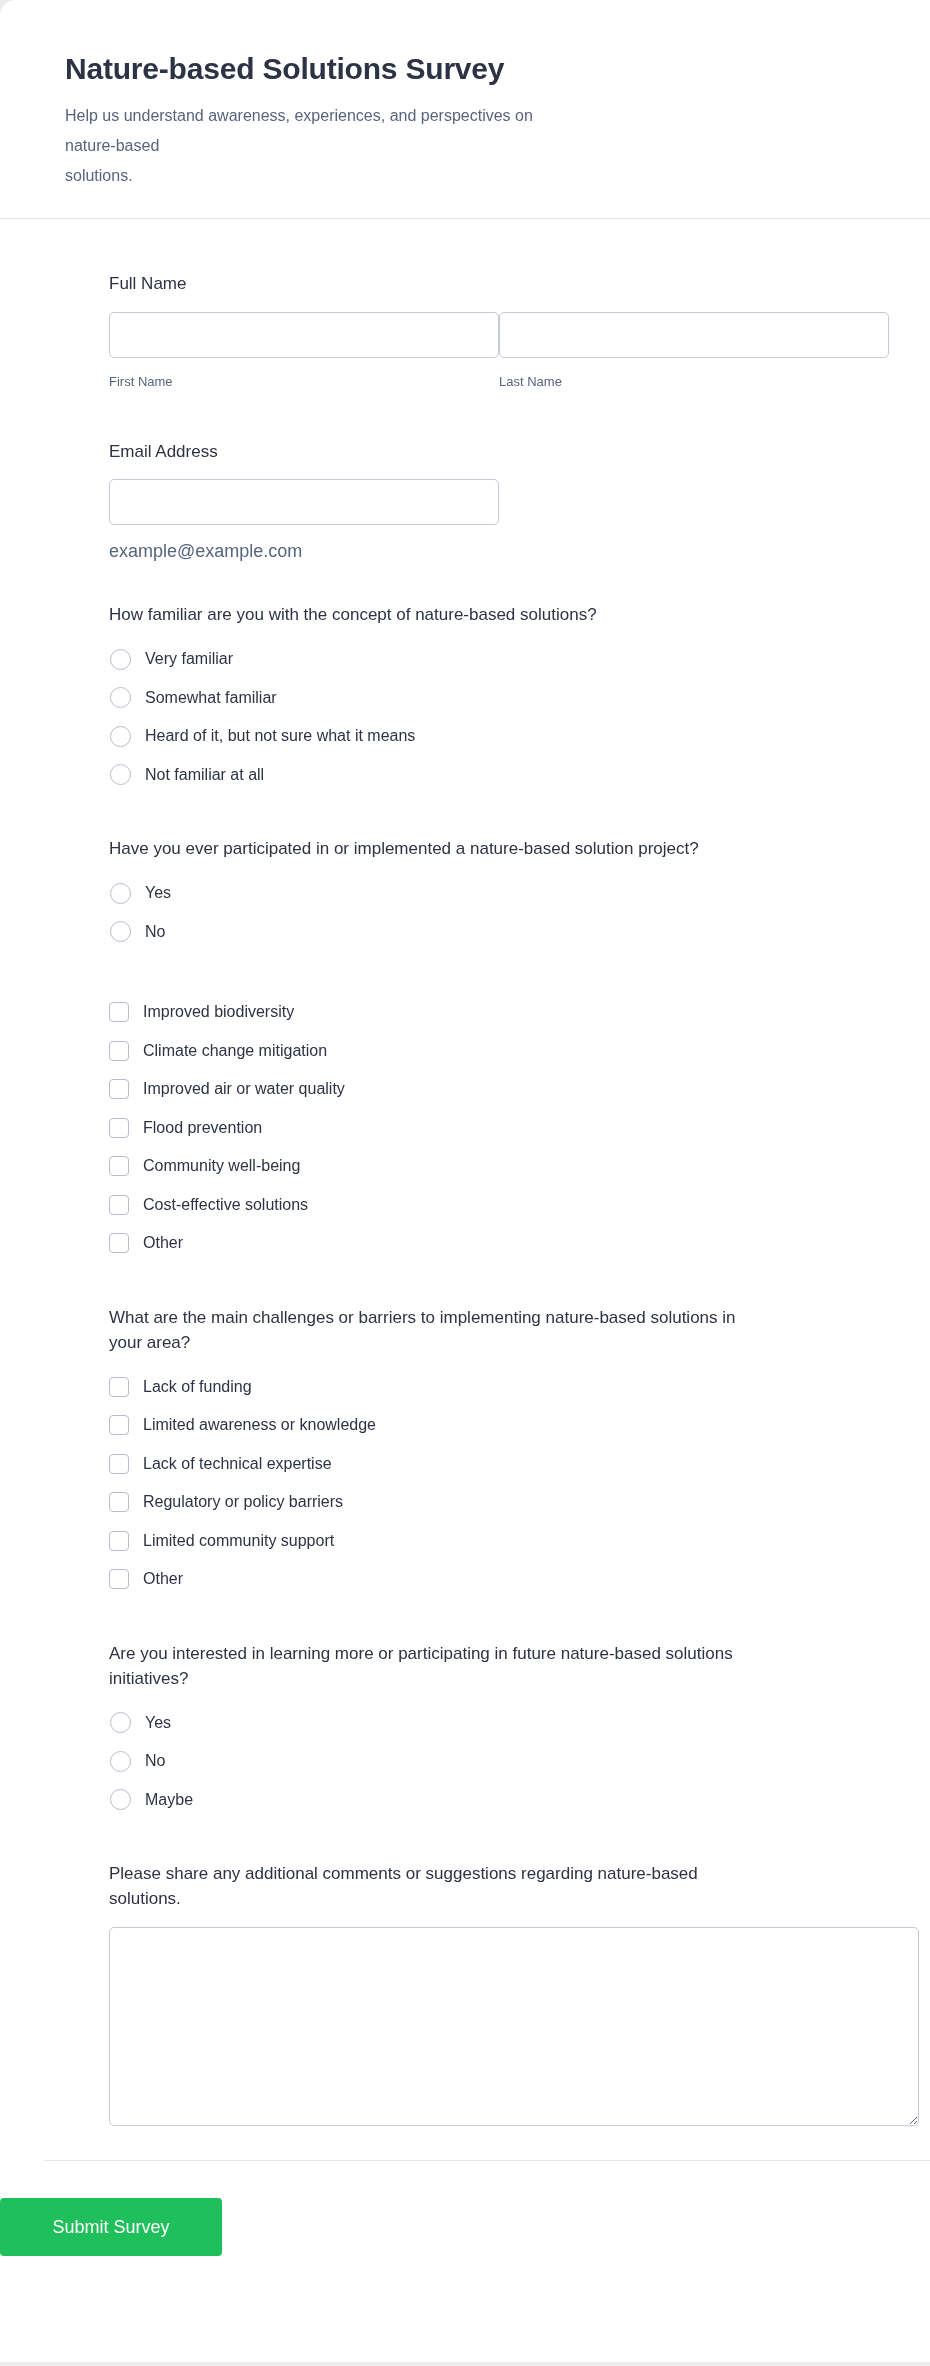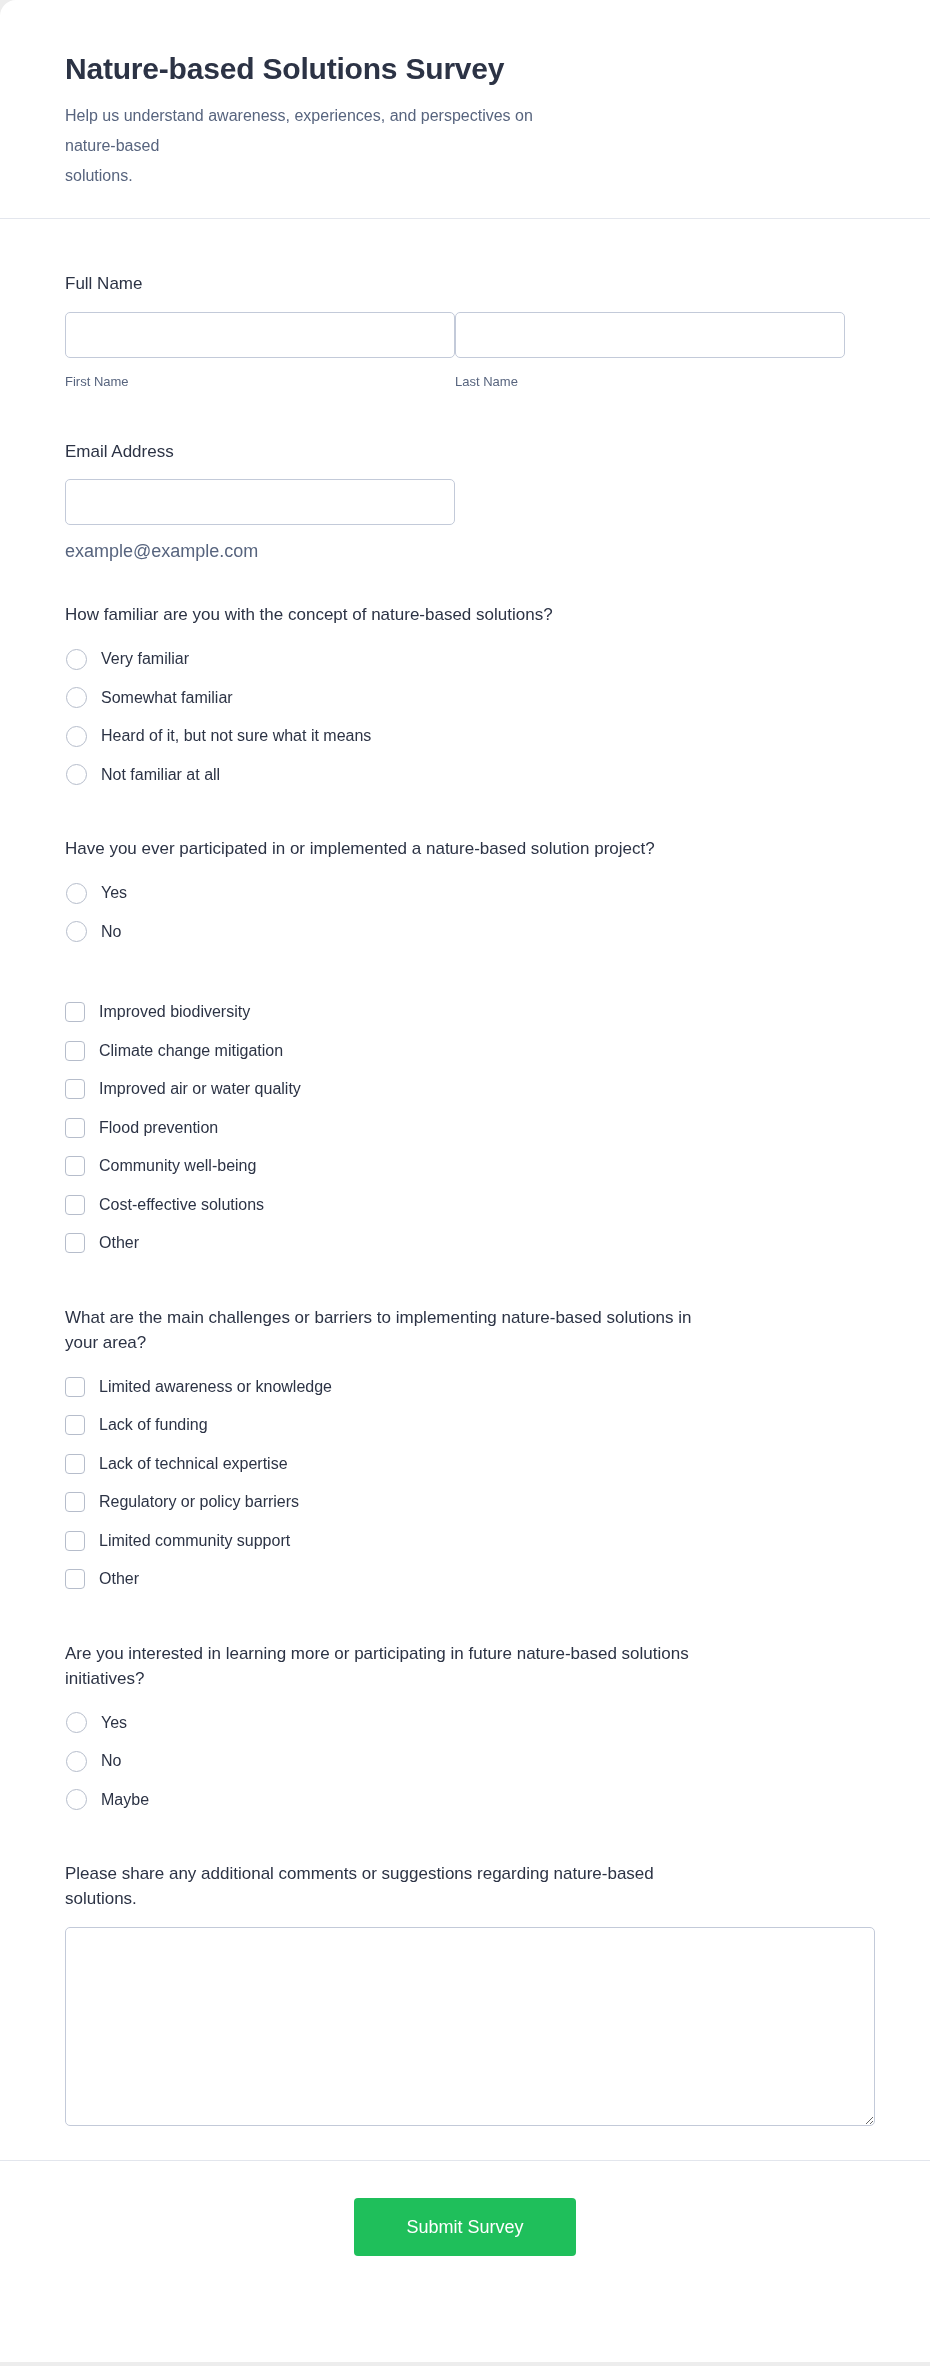--- a/index.html
+++ b/index.html
@@ -32,20 +32,21 @@
   .form-subtitle{
     margin:13px 0 0 0;
     max-width:505px;
     font-size:16px;line-height:30px;
     color:var(--text-muted,#57647e);
     white-space:pre-line;
   }
   .form-body{
     padding:52px 55px 34px 65px;
     border-bottom:1px solid var(--divider,#e3e6ed);
+    margin-left:44px;
   }
   .q-label{
     font-size:17px;line-height:25px;font-weight:500;
     color:var(--text-dark,#2c3345);
     white-space:pre-line;
   }
   .name-row{display:flex;margin-top:16px;}
   .name-col{width:390px;}
   .text-input{
     box-sizing:border-box;display:block;
@@ -75,21 +76,21 @@
     box-sizing:border-box;display:block;
     margin-top:16px;width:810px;height:199px;
     border:1px solid var(--input-border,#c3cad9);
     border-radius:5px;background:#fff;
     padding:10px 12px;
     font-family:inherit;font-size:16px;color:var(--text-dark,#2c3345);
     outline:none;resize:both;
   }
   .submit-section{
     padding:37px 0 45px 0;
-    display:flex;justify-content:center;
+    display:flex;justify-content:flex-start;
   }
   .submit-btn{
     width:222px;height:58px;
     background:var(--accent-green,#1fbf5b);
     color:#ffffff;border:none;border-radius:4px;
     font-family:inherit;font-size:18px;font-weight:500;
     cursor:pointer;
   }
 </style>
 </head>
@@ -191,25 +192,25 @@
               <span class="opt-label">Other</span>
             </label>
           </div>
         </section>
         <section class="question">
           <div class="q-label">What are the main challenges or barriers to implementing nature-based solutions in
 your area?</div>
           <div class="options">
             <label class="opt-row">
               <input type="checkbox" name="challenges" class="ctrl check" style="">
+              <span class="opt-label">Lack of funding</span>
+            </label>
+            <label class="opt-row">
+              <input type="checkbox" name="challenges" class="ctrl check" style="">
               <span class="opt-label">Limited awareness or knowledge</span>
-            </label>
-            <label class="opt-row">
-              <input type="checkbox" name="challenges" class="ctrl check" style="">
-              <span class="opt-label">Lack of funding</span>
             </label>
             <label class="opt-row">
               <input type="checkbox" name="challenges" class="ctrl check" style="">
               <span class="opt-label">Lack of technical expertise</span>
             </label>
             <label class="opt-row">
               <input type="checkbox" name="challenges" class="ctrl check" style="">
               <span class="opt-label">Regulatory or policy barriers</span>
             </label>
             <label class="opt-row">

